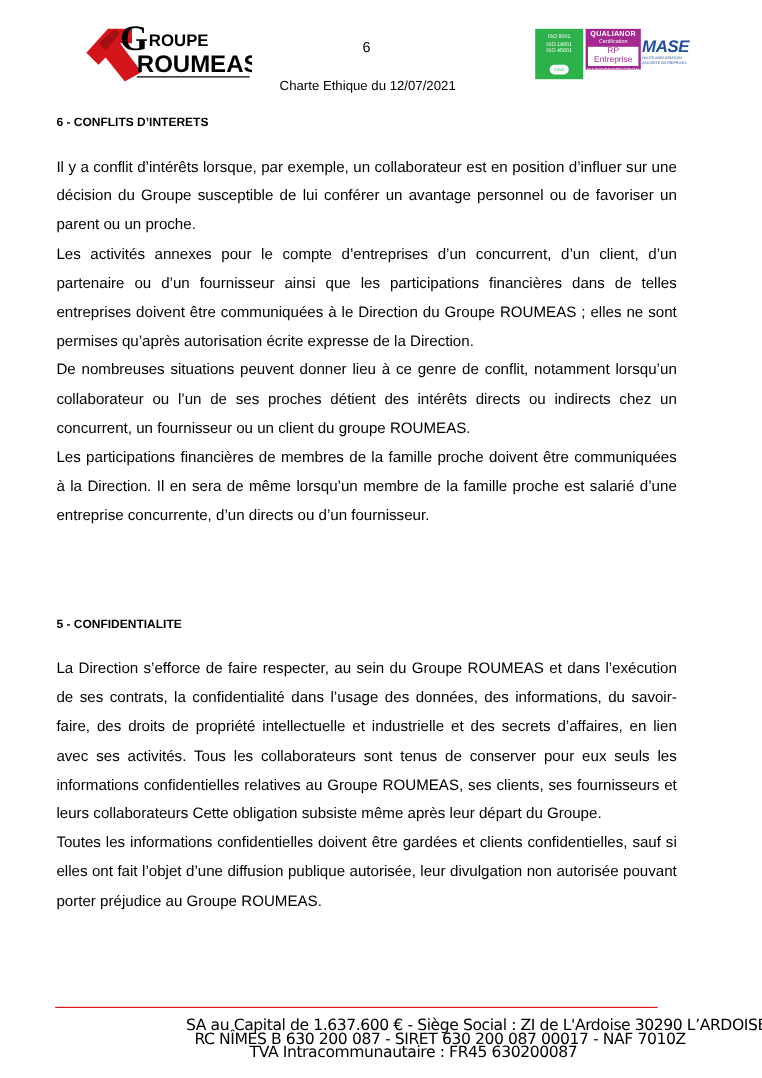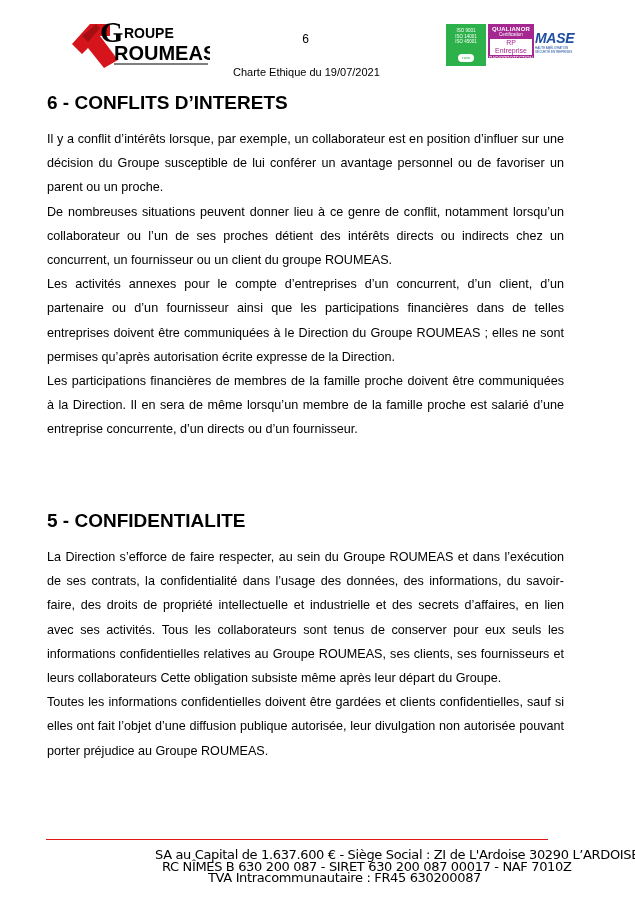--- a/index.html
+++ b/index.html
@@ -18,21 +18,21 @@
                     color:#2db14a; font-size:4px; line-height:8px; }
   .cert-q { position:absolute; left:42px; top:0; width:46px; height:34px; background:#a4288f; color:#fff;
             font-size:4.5px; text-align:center; box-sizing:border-box; padding-top:2px; }
   .cert-q .qname { font-size:6px; font-weight:bold; letter-spacing:0.2px; }
   .cert-q .qline { line-height:6px; }
   .cert-q .qbig { font-size:7px; background:#fff; color:#a4288f; margin:1px 2px; line-height:8px; }
   .cert-mase { position:absolute; left:89px; top:6px; color:#1e4fa3; font-weight:bold; font-size:14px;
                font-style:italic; letter-spacing:-0.3px; }
   .cert-mase small { display:block; font-size:3px; font-style:normal; font-weight:normal; letter-spacing:0; color:#1e4fa3; }
   .content { position:absolute; left:47px; width:517px; top:94px; }
-  h2 { margin:0; font-size:19px; font-weight:bold; line-height:18px; }
+  h2 { margin:0; font-size:10px; font-weight:bold; line-height:18px; }
   .para { font-size:12.6px; line-height:24.2px; text-align:justify; margin:0; }
   .sec6-title { position:absolute; top:0; }
   .sec6-body { position:absolute; top:33px; left:0; width:517px; }
   .sec7-title { position:absolute; top:418px; }
   .sec7-body { position:absolute; top:451px; left:0; width:517px; }
   .footer-line { position:absolute; left:46px; top:839px; width:502px; height:0;
                  border-top:1px solid #e0161b; }
   .footer { position:absolute; left:0; width:635px; top:849px; font-size:13px; line-height:11.5px;
             color:#000; font-family:"DejaVu Sans", sans-serif; letter-spacing:-0.35px; }
   .footer div { position:relative; }
@@ -46,21 +46,21 @@
     <polygon points="2,30 20,10 40,10 40,22 30,22 48,46 34,54 18,34 12,40" fill="#d6141b"></polygon>
     <polygon points="12,22 26,10 30,14 18,28" fill="#a50f14"></polygon>
     <text x="30" y="28" font-family="Liberation Serif, serif" font-size="30" fill="#000" font-weight="bold">G</text>
     <text x="54" y="24" font-family="Liberation Sans, sans-serif" font-size="14" font-weight="bold" fill="#000">ROUPE</text>
     <text x="44" y="46" font-family="Liberation Sans, sans-serif" font-size="20" font-weight="bold" fill="#000">ROUMEAS</text>
     <line x1="44" y1="50" x2="138" y2="50" stroke="#000" stroke-width="1"></line>
   </svg>
 </div>
 
 <div class="page-num"><span>6</span></div>
-<div class="doc-sub">Charte Ethique du 19/07/2021</div>
+<div class="doc-sub">Charte Ethique du 12/07/2021</div>
 
 <div class="certs">
   <div class="cert-iso">
     <div>ISO 9001</div>
     <div>ISO 14001</div>
     <div>ISO 45001</div>
     <div class="oval">cove</div>
   </div>
   <div class="cert-q">
     <div class="qname">QUALIANOR</div>
@@ -71,22 +71,22 @@
   <div class="cert-mase">
     <span>MASE</span>
     <small>HAUTE AMÉLIORATION SÉCURITÉ ENTREPRISES</small>
   </div>
 </div>
 
 <div class="content">
   <h2 class="sec6-title">6 - CONFLITS D’INTERETS</h2>
   <div class="sec6-body">
     <p class="para">Il y a conflit d’intérêts lorsque, par exemple, un collaborateur est en position d’influer sur une décision du Groupe susceptible de lui conférer un avantage personnel ou de favoriser un parent ou un proche.</p>
+    <p class="para">Les activités annexes pour le compte d’entreprises d’un concurrent, d’un client, d’un partenaire ou d’un fournisseur ainsi que les participations financières dans de telles entreprises doivent être communiquées à le Direction du Groupe ROUMEAS ; elles ne sont permises qu’après autorisation écrite expresse de la Direction.</p>
     <p class="para">De nombreuses situations peuvent donner lieu à ce genre de conflit, notamment lorsqu’un collaborateur ou l’un de ses proches détient des intérêts directs ou indirects chez un concurrent, un fournisseur ou un client du groupe ROUMEAS.</p>
-    <p class="para">Les activités annexes pour le compte d’entreprises d’un concurrent, d’un client, d’un partenaire ou d’un fournisseur ainsi que les participations financières dans de telles entreprises doivent être communiquées à le Direction du Groupe ROUMEAS ; elles ne sont permises qu’après autorisation écrite expresse de la Direction.</p>
     <p class="para">Les participations financières de membres de la famille proche doivent être communiquées à la Direction. Il en sera de même lorsqu’un membre de la famille proche est salarié d’une entreprise concurrente, d’un directs ou d’un fournisseur.</p>
   </div>
 
   <h2 class="sec7-title">5 - CONFIDENTIALITE</h2>
   <div class="sec7-body">
     <p class="para">La Direction s’efforce de faire respecter, au sein du Groupe ROUMEAS et dans l’exécution de ses contrats, la confidentialité dans l’usage des données, des informations, du savoir-faire, des droits de propriété intellectuelle et industrielle et des secrets d’affaires, en lien avec ses activités. Tous les collaborateurs sont tenus de conserver pour eux seuls les informations confidentielles relatives au Groupe ROUMEAS, ses clients, ses fournisseurs et leurs collaborateurs Cette obligation subsiste même après leur départ du Groupe.</p>
     <p class="para">Toutes les informations confidentielles doivent être gardées et clients confidentielles, sauf si elles ont fait l’objet d’une diffusion publique autorisée, leur divulgation non autorisée pouvant porter préjudice au Groupe ROUMEAS.</p>
   </div>
 </div>
 

